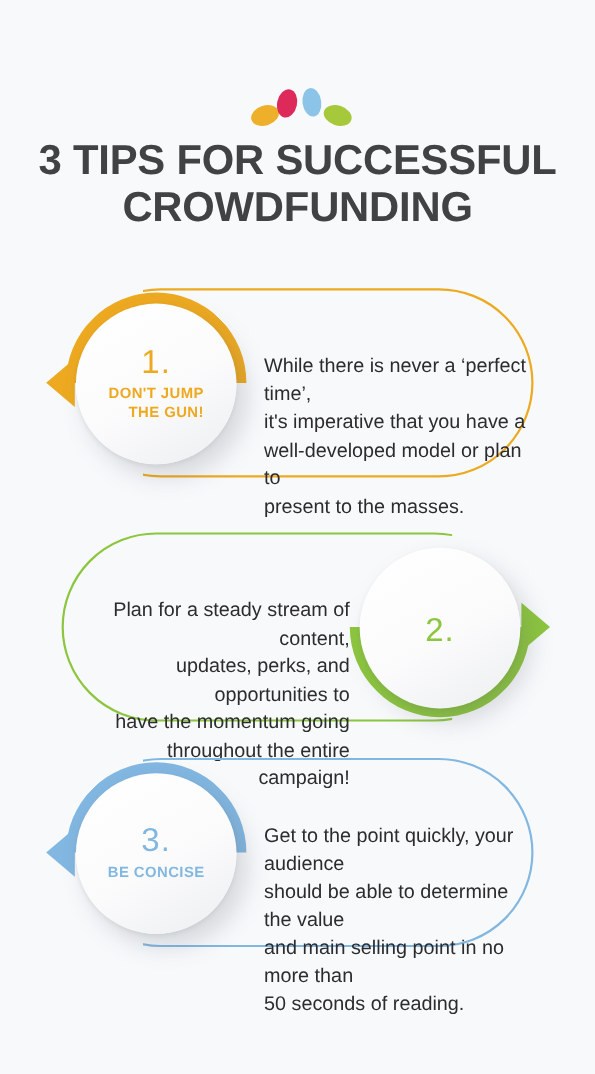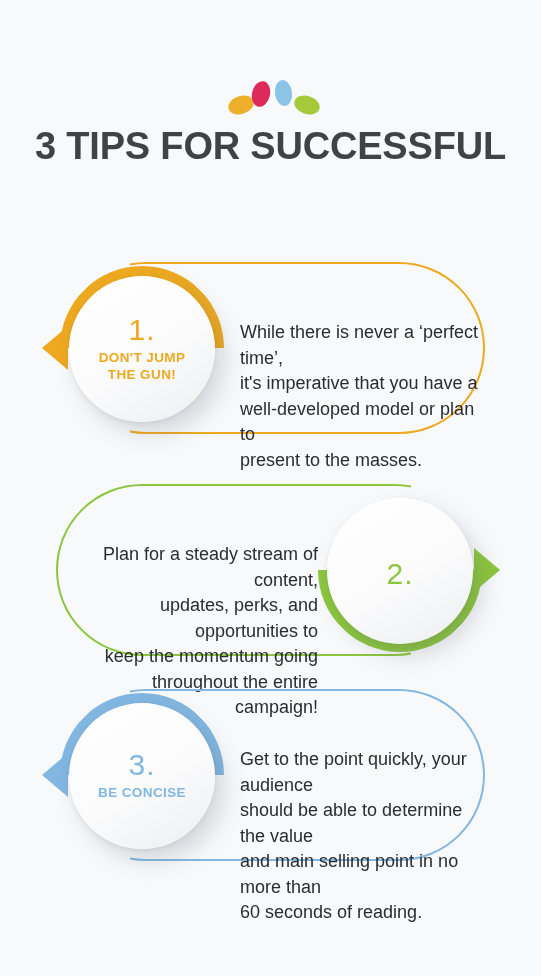--- a/index.html
+++ b/index.html
@@ -175,20 +175,21 @@
     font-weight: 400;
     line-height: 1.0;
     letter-spacing: 1px;
   }
   .knob-title {
     font-size: 13.5px;
     font-weight: bold;
     line-height: 1.22;
     letter-spacing: 0.4px;
     white-space: pre-line;
+    text-align: right;
   }
   .knob-gap-s { height: 5px; }
 
   
   .body-copy {
     position: absolute;
     top: 44px;
     color: #2c2c2e;
     font-size: 18px;
     line-height: 1.42;
@@ -202,20 +203,21 @@
 
 <div class="dots">
   <span class="dot dot-1" style="background: rgb(238, 176, 42);"></span>
   <span class="dot dot-2" style="background: rgb(221, 42, 90);"></span>
   <span class="dot dot-3" style="background: rgb(140, 196, 232);"></span>
   <span class="dot dot-4" style="background: rgb(165, 201, 58);"></span>
 </div>
 
 <h1 class="headline" style="color: rgb(65, 66, 68);">
   <span class="line">3 TIPS FOR SUCCESSFUL</span>
+  <span class="line">CROWDFUNDING</span>
 </h1>
 
 <section class="card card-1">
   <div class="capsule capsule-left" id="cap1" style="border-color: rgb(237, 169, 32);"></div>
   <div class="capsule-mask mask-left"></div>
   <div class="arc arc-left" id="arc1" style="border-top-color: rgb(237, 169, 32); border-left-color: rgb(237, 169, 32);"></div>
   <div class="pointer pointer-left" id="ptr1" style="border-right-color: rgb(237, 169, 32);"></div>
 
   <div class="knob knob-left">
     <div class="knob-num" id="num1" style="color: rgb(237, 169, 32);">1.</div>
@@ -236,33 +238,33 @@
   <div class="arc arc-right" id="arc2" style="border-top-color: rgb(140, 198, 62); border-left-color: rgb(140, 198, 62);"></div>
   <div class="pointer pointer-right" id="ptr2" style="border-left-color: rgb(140, 198, 62);"></div>
 
   <div class="knob knob-right">
     <div class="knob-gap-s"></div>
     <div class="knob-num" id="num2" style="color: rgb(140, 198, 62);">2.</div>
   </div>
 
   <p class="body-copy copy-left">Plan for a steady stream of content,
 updates, perks, and opportunities to
-keep the momentum going
+have the momentum going
 throughout the entire campaign!</p>
 </section>
 
 <section class="card card-3">
   <div class="capsule capsule-left" id="cap3" style="border-color: rgb(130, 183, 225);"></div>
   <div class="capsule-mask mask-left"></div>
   <div class="arc arc-left" id="arc3" style="border-top-color: rgb(130, 183, 225); border-left-color: rgb(130, 183, 225);"></div>
   <div class="pointer pointer-left" id="ptr3" style="border-right-color: rgb(130, 183, 225);"></div>
 
   <div class="knob knob-left">
     <div class="knob-num" id="num3" style="color: rgb(130, 183, 225);">3.</div>
     <div class="knob-gap-s"></div>
     <div class="knob-title" id="ttl3" style="color: rgb(130, 183, 225);">BE CONCISE</div>
   </div>
 
   <p class="body-copy copy-right">Get to the point quickly, your audience
 should be able to determine the value
 and main selling point in no more than
-60 seconds of reading.</p>
+50 seconds of reading.</p>
 </section>
 
 </body></html>

